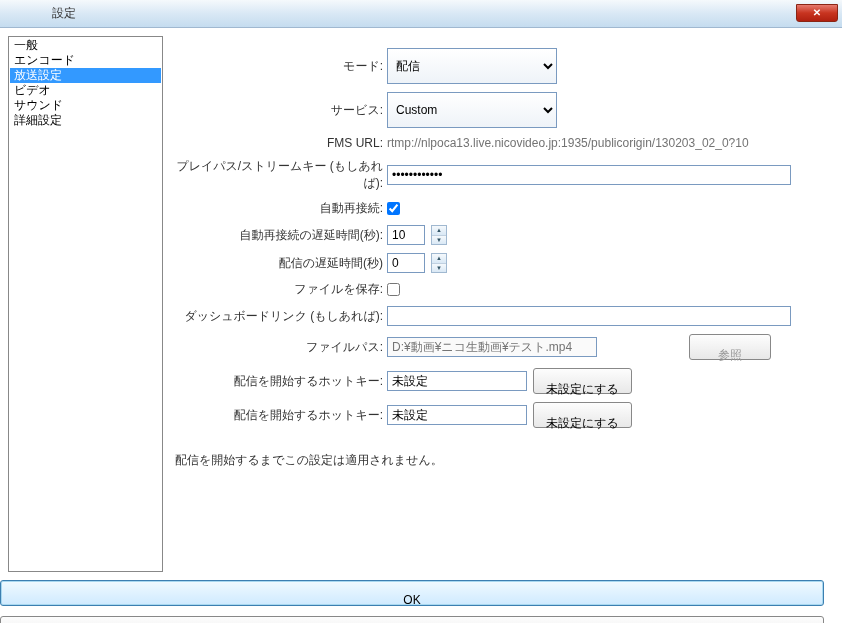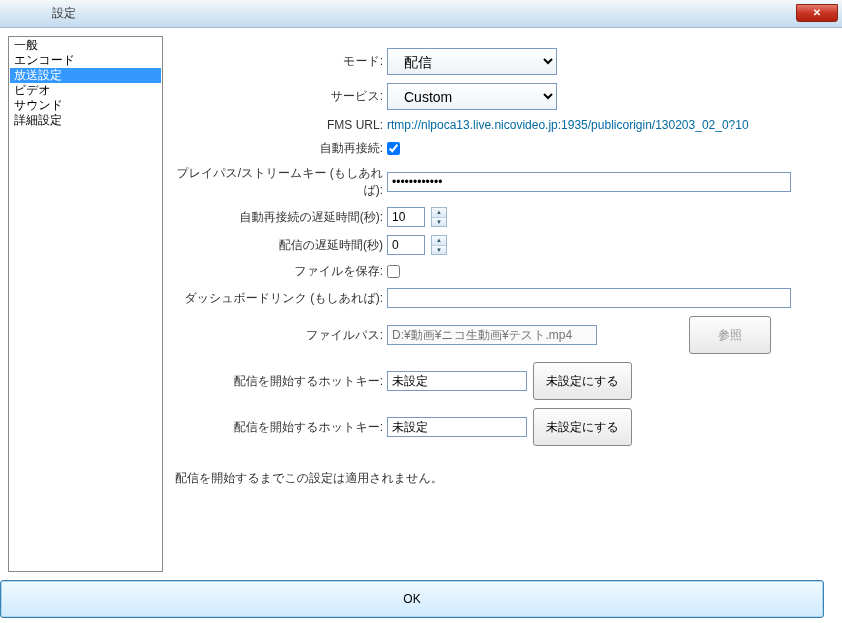--- a/index.html
+++ b/index.html
@@ -62,56 +62,56 @@
       margin-bottom: 8px;
     }
     .form-label {
       width: 216px;
       text-align: right;
       padding-right: 4px;
       color: #333;
     }
     .form-control { flex: 1; display: flex; align-items: center; gap: 6px; }
     select {
-      width: 170px; height: 27px;
+      width: 170px; height: 36px;
       border: 1px solid #7a9ac0;
       background: linear-gradient(to bottom, #fff, #eef3f8);
-      font-size: 14px;
-      padding: 0 12px;
+      font-size: 12px;
+      padding: 0 4px;
     }
     input[type="text"], input[type="password"] {
       border: 1px solid #7a9ac0;
       height: 20px;
       padding: 0 4px;
       font-size: 12px;
       font-family: inherit;
     }
-    .fms-url-text { color: #0369a1; font-size: 12px; }
+    .fms-url-text { color: #737373; font-size: 12px; }
     .num-input {
       width: 38px; height: 20px;
       border: 1px solid #7a9ac0;
       padding: 0 4px;
       font-size: 12px;
     }
     .spinner {
       display: inline-flex; flex-direction: column;
       width: 16px; height: 20px;
       border: 1px solid #a0b8d0;
     }
     .spinner-btn {
       flex: 1; background: linear-gradient(to bottom, #f5f9fc, #d9e8f5);
       display: flex; align-items: center; justify-content: center;
       font-size: 6px; color: #356; cursor: pointer;
       border-bottom: 1px solid #c0d0e0;
     }
     .spinner-btn:last-child { border-bottom: none; }
     .win-btn {
-      height: 38px;
+      height: 22px;
       min-width: 82px;
-      padding: 5px 12px;
+      padding: 12px 12px;
       background: linear-gradient(to bottom, #fdfdfd, #e8e8e8);
       border: 1px solid #888;
       border-radius: 3px;
       font-size: 12px;
       font-family: inherit;
       cursor: pointer;
     }
     .win-btn:disabled {
       color: #999;
       cursor: default;
@@ -177,30 +177,30 @@
     </div>
 
     <div class="form-row">
       <div class="form-label">FMS URL:</div>
       <div class="form-control">
         <span class="fms-url-text">rtmp://nlpoca13.live.nicovideo.jp:1935/publicorigin/130203_02_0?10</span>
       </div>
     </div>
 
     <div class="form-row">
+      <div class="form-label">プレイパス/ストリームキー (もしあれば):</div>
+      <div class="form-control">
+        <input type="text" style="width: 404px;" value="••••••••••••">
+      </div>
+    </div>
+
+    <div class="form-row">
       <div class="form-label">自動再接続:</div>
       <div class="form-control">
         <input type="checkbox" checked="" style="">
-      </div>
-    </div>
-
-    <div class="form-row">
-      <div class="form-label">プレイパス/ストリームキー (もしあれば):</div>
-      <div class="form-control">
-        <input type="text" style="width: 404px;" value="••••••••••••">
       </div>
     </div>
 
     <div class="form-row">
       <div class="form-label">自動再接続の遅延時間(秒):</div>
       <div class="form-control">
         <input type="text" class="num-input" value="10" style="">
         <div class="spinner">
           <div class="spinner-btn">▲</div>
           <div class="spinner-btn">▼</div>

